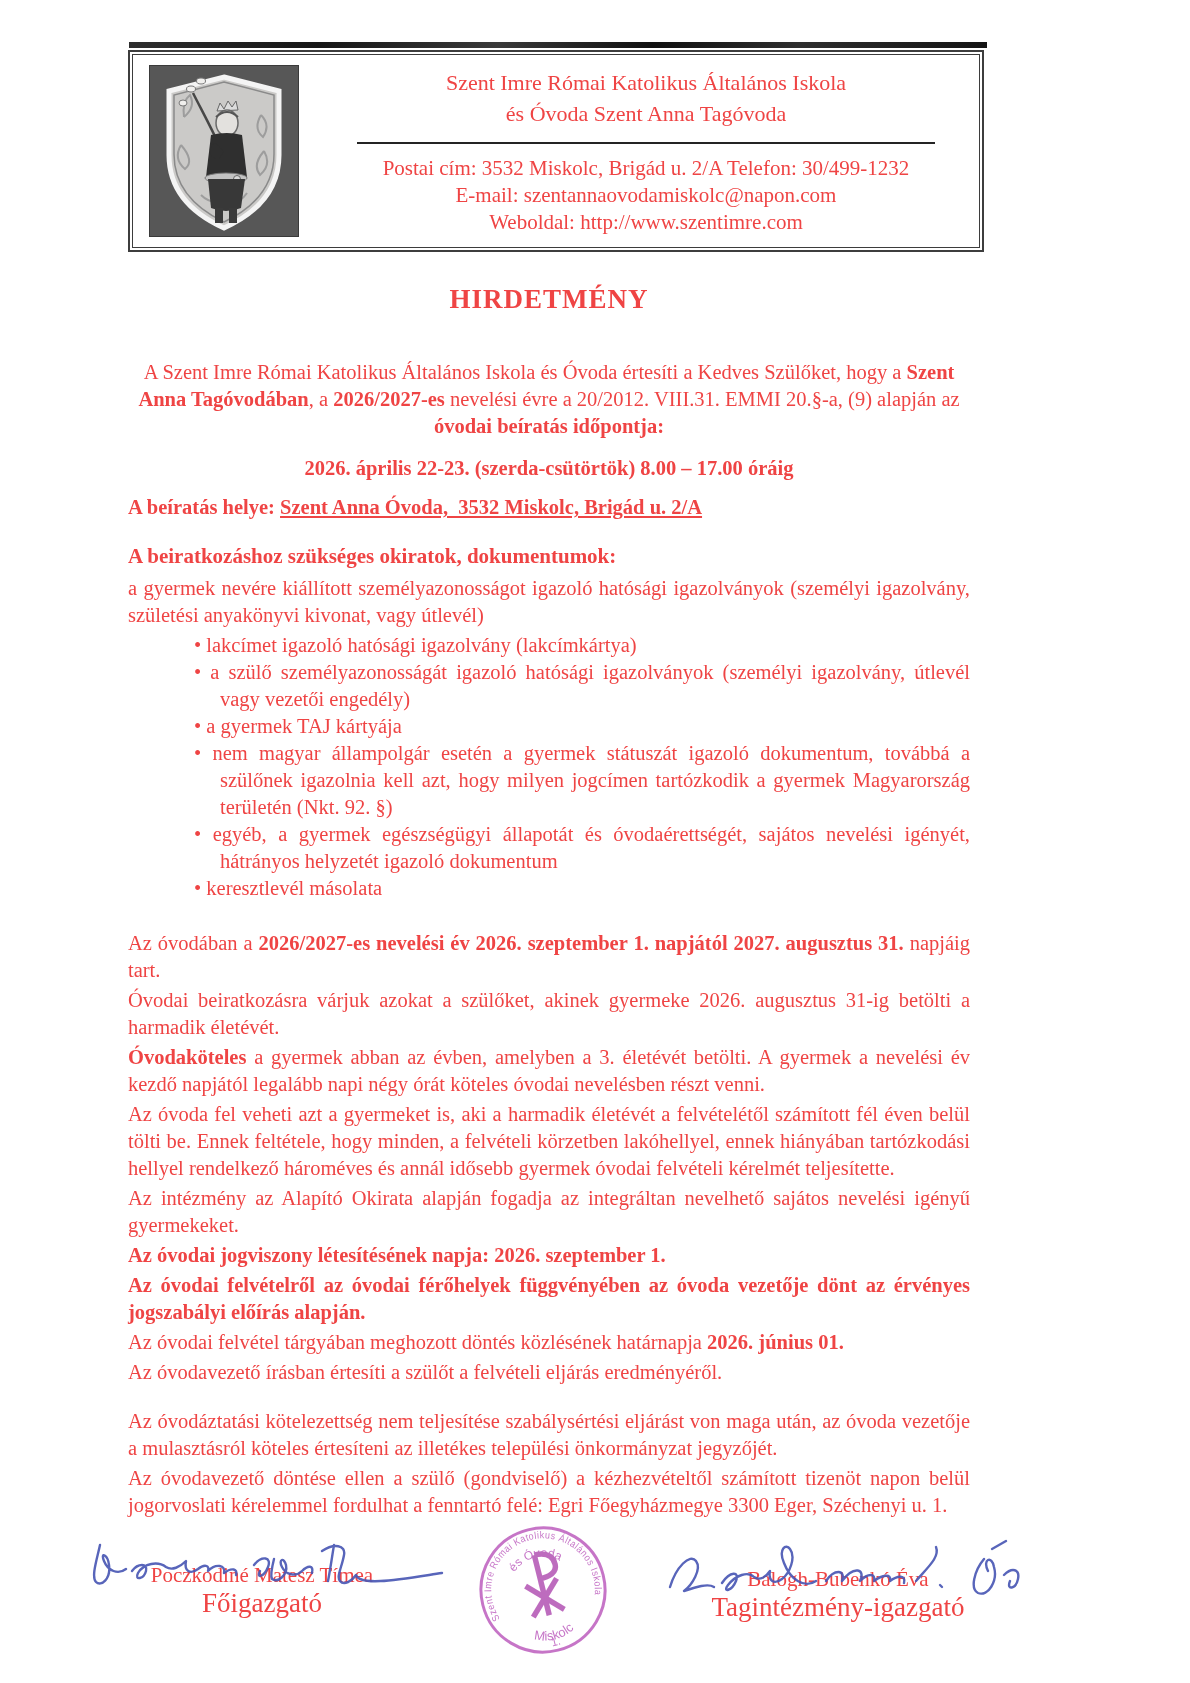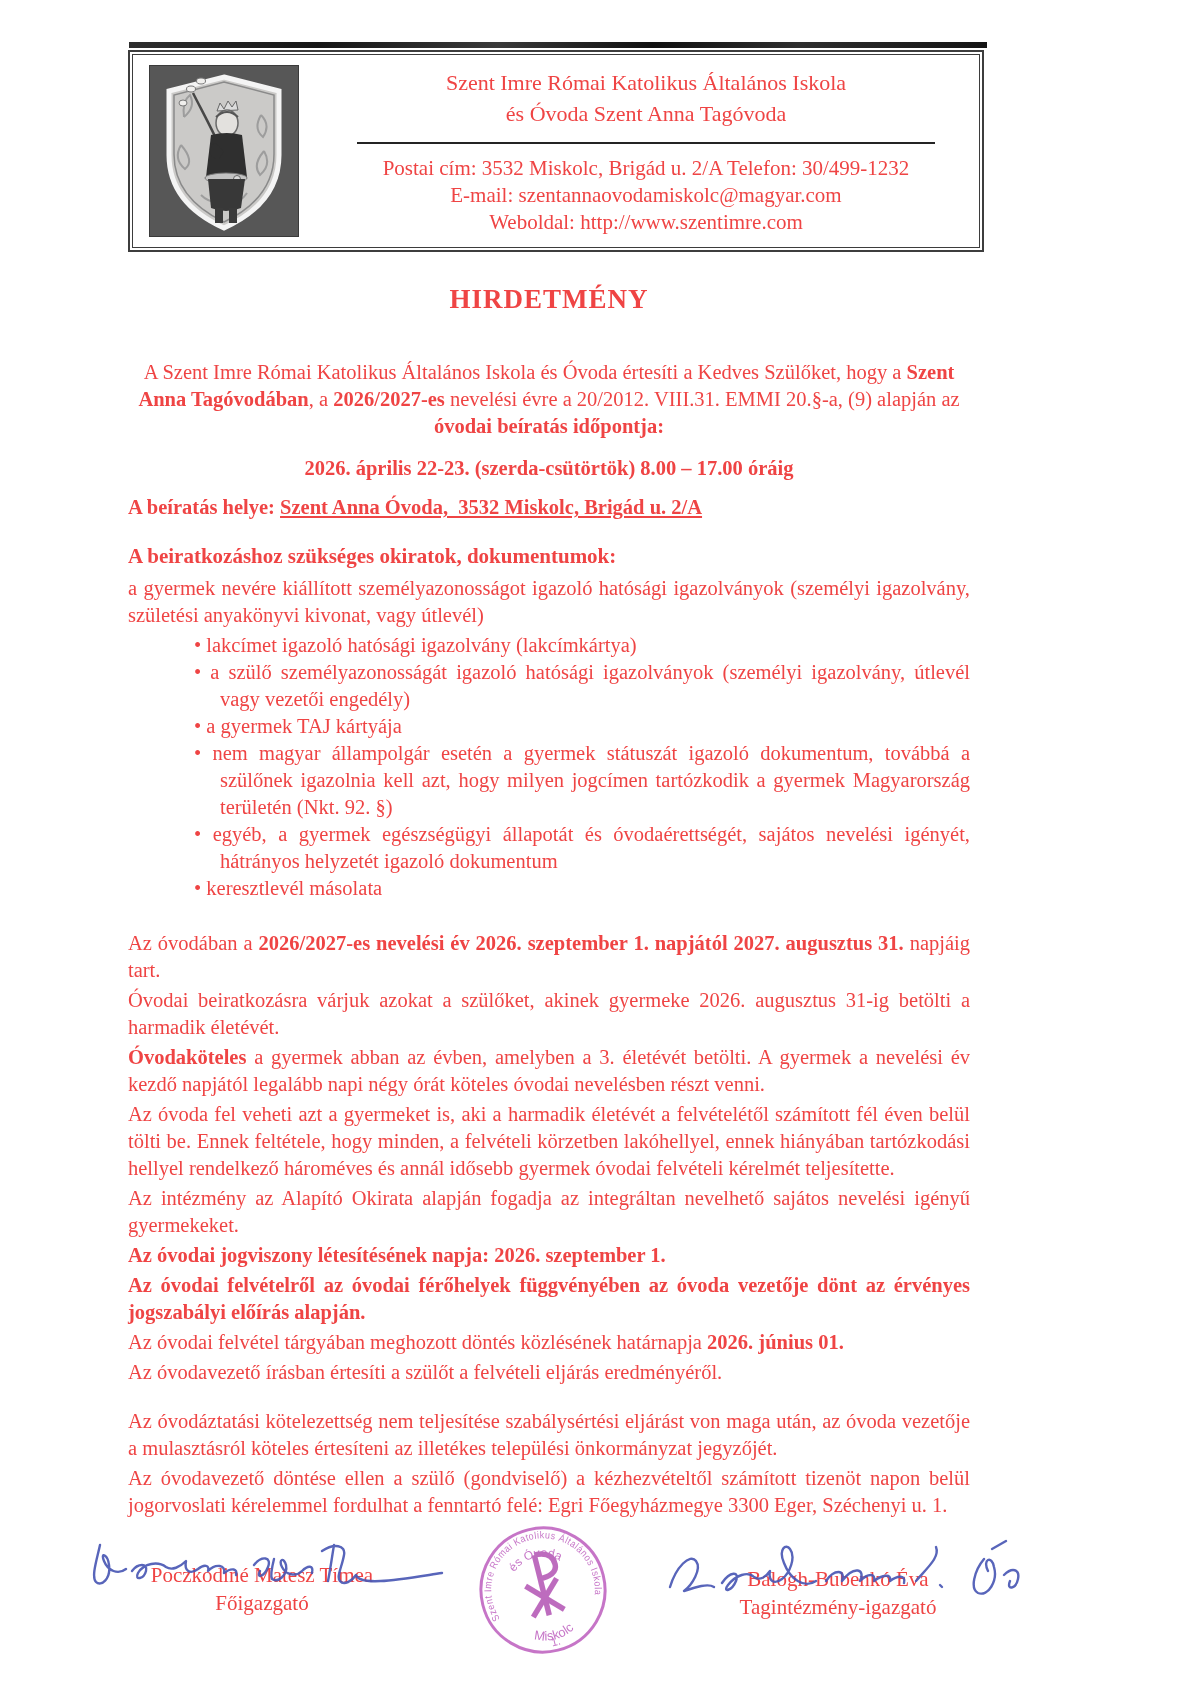--- a/index.html
+++ b/index.html
@@ -52,21 +52,21 @@
   .gap-md{margin-top:22px;}
   .b{font-weight:bold;}
   .i{}
   .u{text-decoration:underline;}
   
   .sig-section{position:relative;width:1002px;height:150px;margin-top:8px;}
   .sig-block{position:absolute;text-align:center;}
   .sig-left{left:-16px;top:34px;width:300px;}
   .sig-right{left:560px;top:38px;width:300px;}
   .sig-name{font-size:21px;line-height:28px;}
-  .sig-title{font-size:21px;line-height:28px;}
+  .sig-title{font-size:27px;line-height:28px;}
   .sig-hand{position:absolute;pointer-events:none;}
   .sig-hand.left{top:-30px;left:-26px;}
   .sig-hand.right{top:-28px;left:-34px;}
   .stamp-box{position:absolute;left:340px;top:-12px;width:150px;height:150px;opacity:.88;}
   .stamp-text{font-family:"Liberation Sans", sans-serif;}
   .hand{stroke:#4a58b5;stroke-width:2.4;fill:none;stroke-linecap:round;stroke-linejoin:round;opacity:.92;}
 </style>
 </head>
 <body>
 
@@ -108,21 +108,21 @@
           <rect x="80" y="143" width="8" height="15" fill="#3a3a3a"></rect>
         </svg>
       </div>
       <div class="head-text">
         <div class="school-name">
           <div>Szent Imre Római Katolikus Általános Iskola</div>
           <div>és Óvoda Szent Anna Tagóvoda</div>
         </div>
         <hr class="head-rule">
         <div class="contact-line">Postai cím: 3532 Miskolc, Brigád u. 2/A Telefon: 30/499-1232</div>
-        <div class="contact-line">E-mail: szentannaovodamiskolc@magyar.com</div>
+        <div class="contact-line">E-mail: szentannaovodamiskolc@napon.com</div>
         <div class="contact-line">Weboldal: http://www.szentimre.com</div>
       </div>
     </div>
   </div>
 
   <h1 class="doc-title">HIRDETMÉNY</h1>
 
   <p class="para center intro"><span>A </span><span class="i">Szent Imre Római Katolikus Általános Iskola és Óvoda</span><span> értesíti a Kedves Szülőket, hogy a </span><span class="b">Szent Anna Tagóvodában</span><span>, a </span><span class="b">2026/2027-es</span><span> nevelési évre a 20/2012. VIII.31. EMMI 20.§-a, (9) alapján az </span><span class="b">óvodai beíratás időpontja:</span></p>
 
   <p class="para center date-line">2026. április 22-23. (szerda-csütörtök) 8.00 – 17.00 óráig</p>

